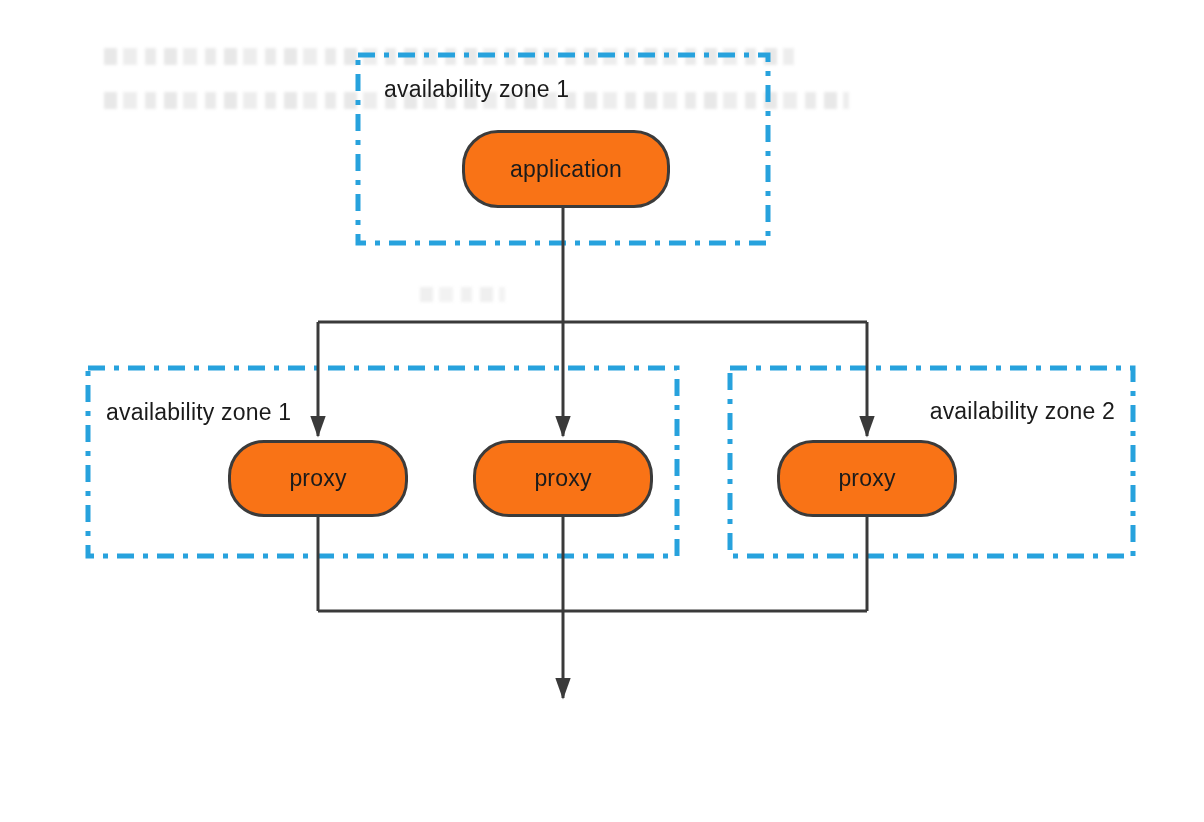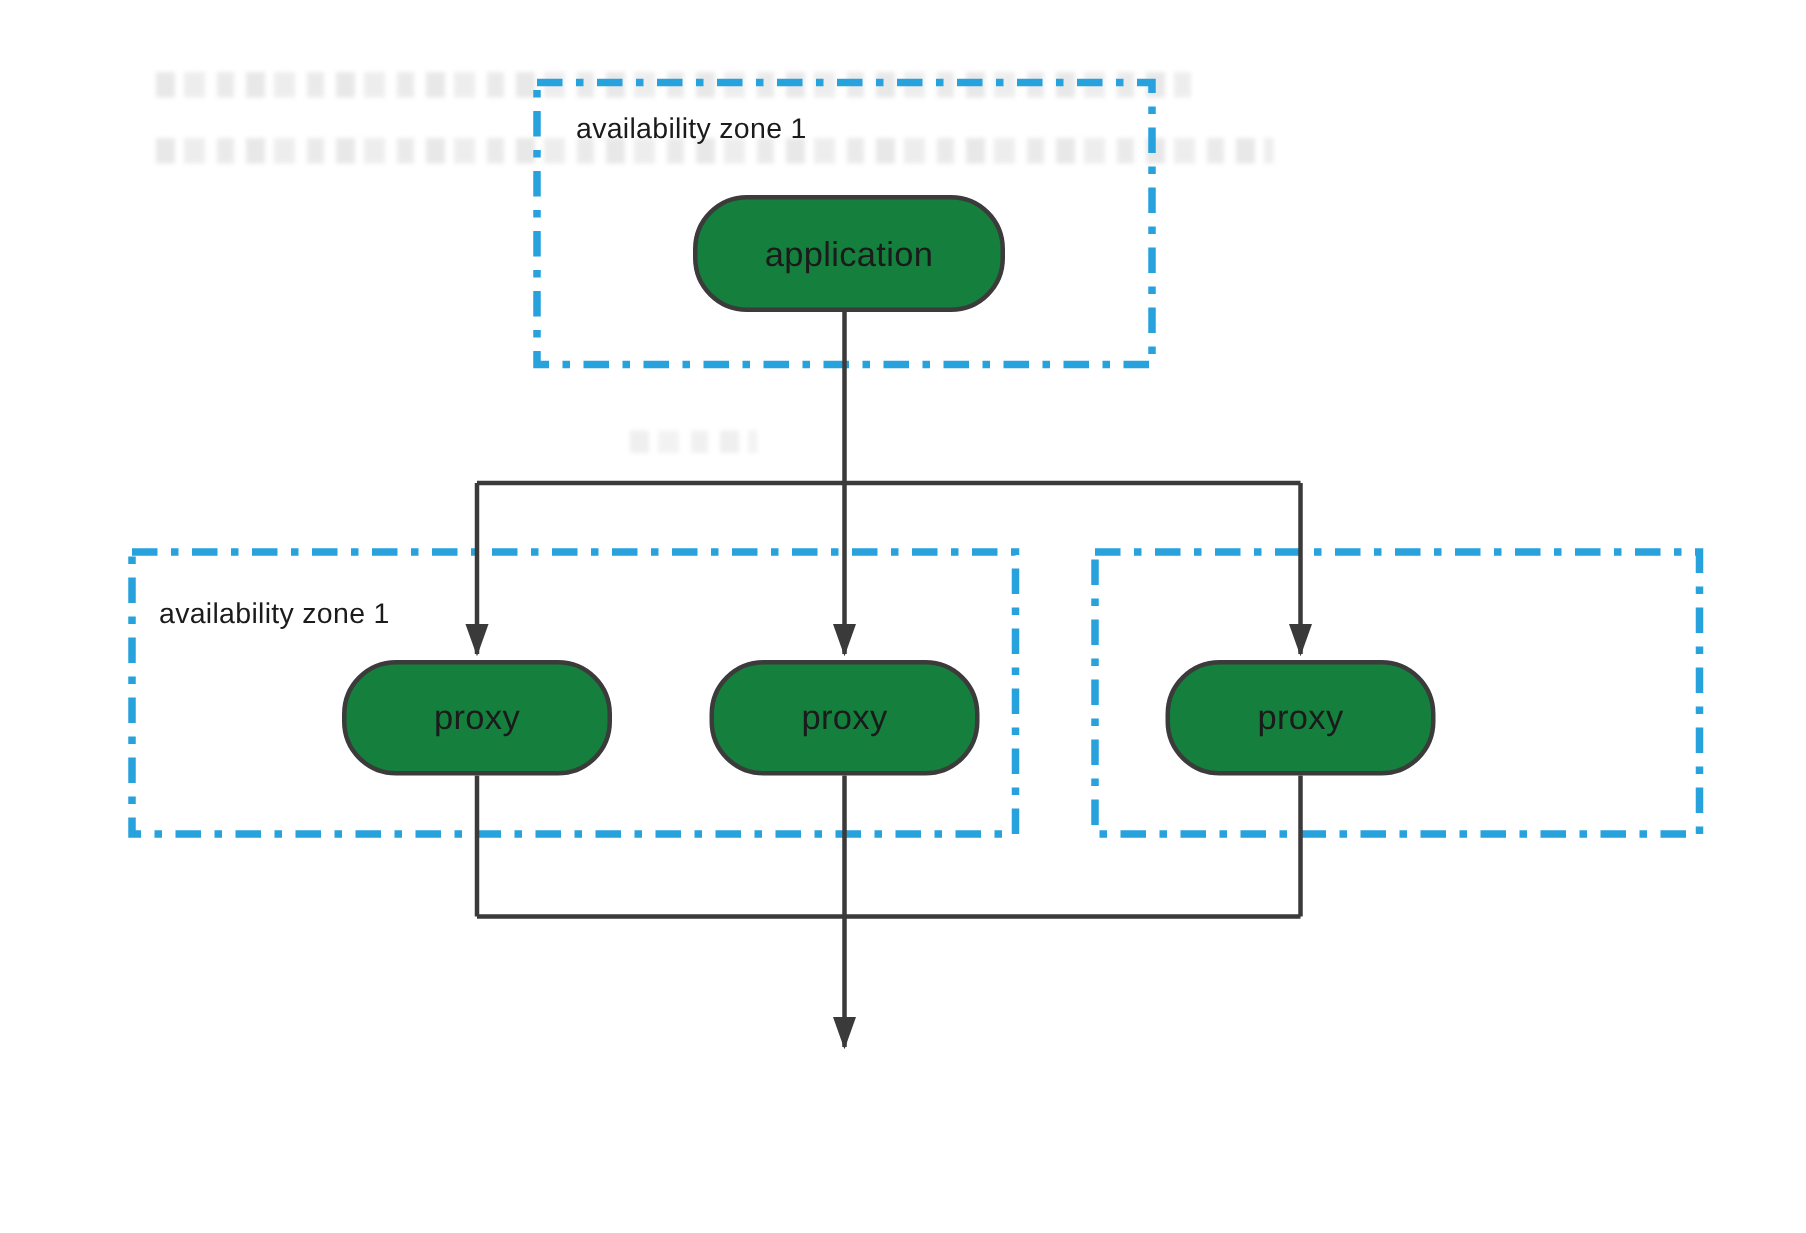--- a/index.html
+++ b/index.html
@@ -33,40 +33,40 @@
       #b1b1b1 41px 52px, transparent 52px 60px);
   }
   .wm-1 { left: 104px; top: 48px;  width: 690px; height: 17px; }
   .wm-2 { left: 104px; top: 92px;  width: 745px; height: 17px; }
   .wm-3 { left: 420px; top: 287px; width: 85px;  height: 15px; opacity: 0.18; }
   
   .node {
     position: absolute;
     z-index: 2;
     box-sizing: border-box;
-    background: #15803d;
+    background: #f97316;
     border: 3px solid #3b3b3b;
     border-radius: 36px;
     display: flex;
     align-items: center;
     justify-content: center;
     font-size: 23px;
     color: #1b1b1b;
     letter-spacing: 0.2px;
   }
   .node-application { left: 462px; top: 130px; width: 208px; height: 78px; }
   .node-proxy-1     { left: 228px; top: 440px; width: 180px; height: 77px; }
   .node-proxy-2     { left: 473px; top: 440px; width: 180px; height: 77px; }
   .node-proxy-3     { left: 777px; top: 440px; width: 180px; height: 77px; }
   .node-database    { left: 288px; top: 702px; width: 549px; height: 76px; border-radius: 38px; }
   
   .zone-label {
     position: absolute;
     z-index: 3;
-    font-size: 19px;
+    font-size: 23px;
     color: #1b1b1b;
     white-space: nowrap;
     letter-spacing: 0.2px;
   }
   .zl-top   { left: 384px; top: 76px; }
   .zl-left  { left: 106px; top: 399px; }
   .zl-right { right: 89px; top: 398px; }
 </style>
 </head>
 <body>
@@ -94,20 +94,21 @@
     <path d="M867,322 V436" fill="none" stroke="#3a3a3a" stroke-width="3" marker-end="url(#arrowhead)"></path>
 
     <path d="M318,517 V611" fill="none" stroke="#3a3a3a" stroke-width="3"></path>
     <path d="M867,517 V611" fill="none" stroke="#3a3a3a" stroke-width="3"></path>
     <path d="M318,611 H867" fill="none" stroke="#3a3a3a" stroke-width="3"></path>
     <path d="M563,517 V698" fill="none" stroke="#3a3a3a" stroke-width="3" marker-end="url(#arrowhead)"></path>
   </svg>
 
   <div class="zone-label zl-top">availability zone 1</div>
   <div class="zone-label zl-left">availability zone 1</div>
+  <div class="zone-label zl-right">availability zone 2</div>
 
   <div class="node node-application">
     <span>application</span>
   </div>
   <div class="node node-proxy-1">
     <span>proxy</span>
   </div>
   <div class="node node-proxy-2">
     <span>proxy</span>
   </div>

